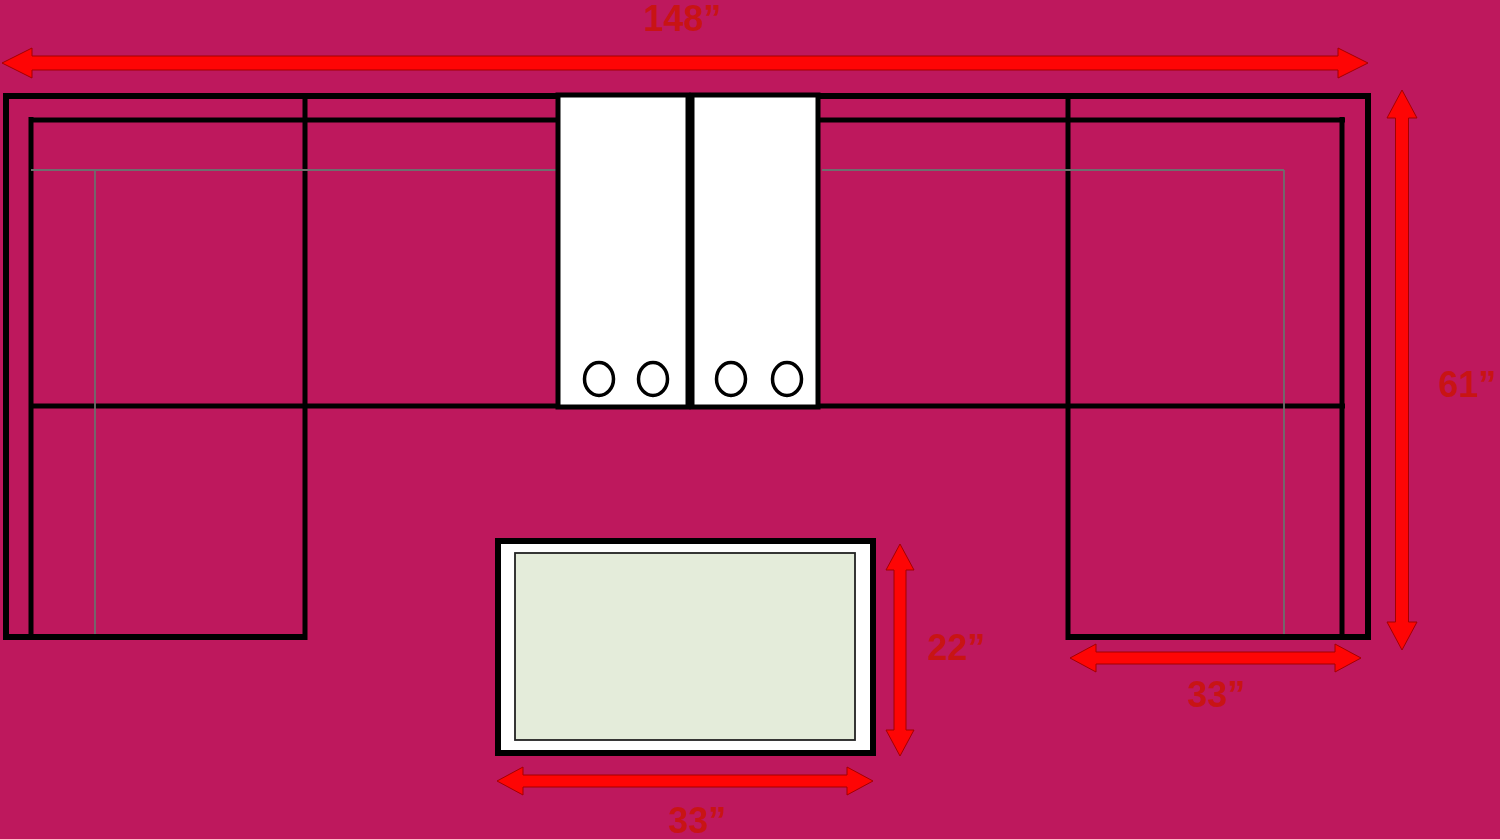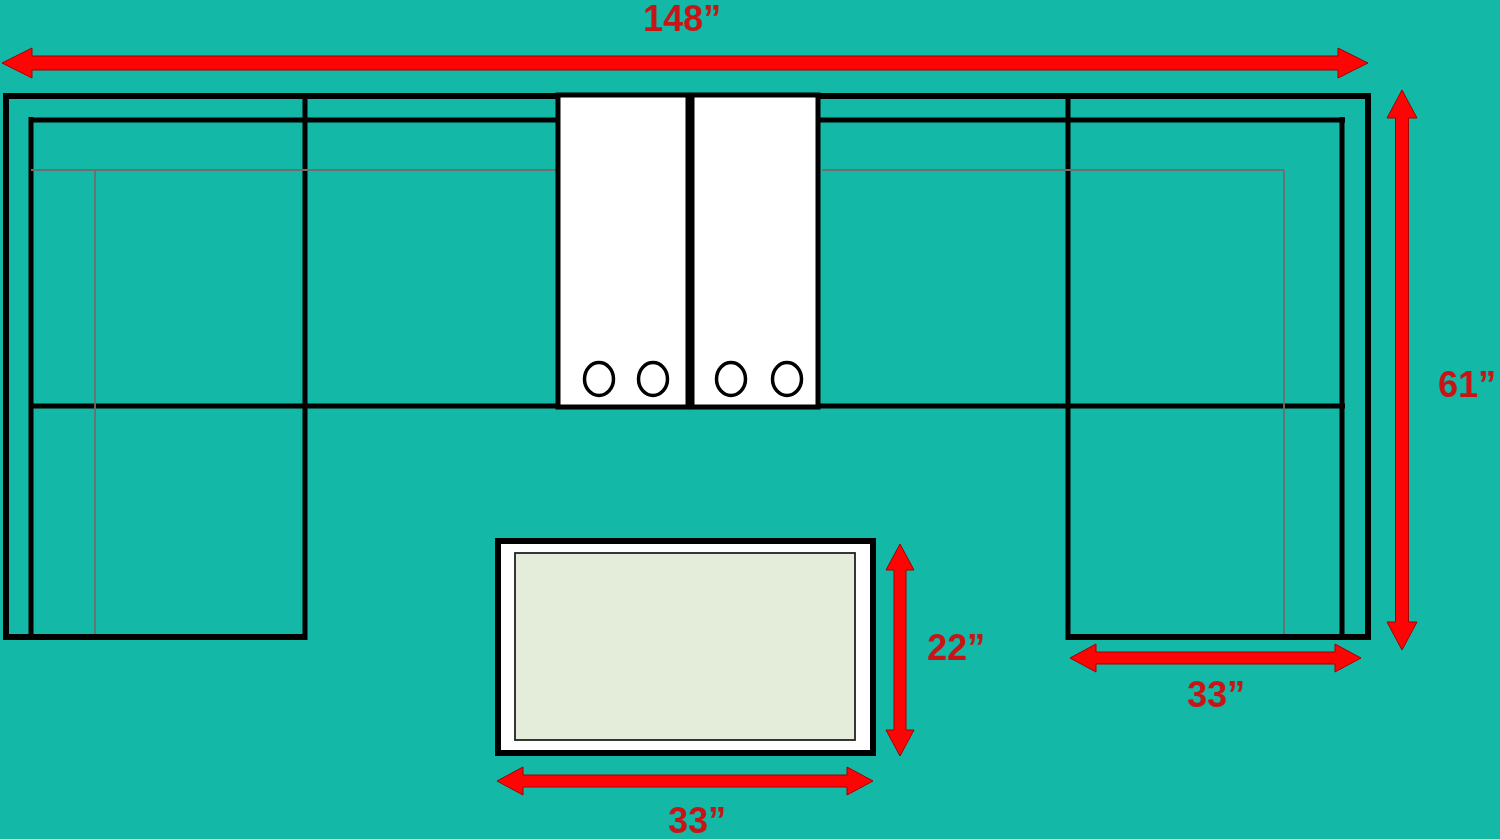--- a/index.html
+++ b/index.html
@@ -1,19 +1,19 @@
 <!DOCTYPE html>
 <html><head>
 <meta charset="utf-8">
 <style>
   html,body{margin:0;padding:0;background:#ffffff;}
   .stage{
     position:relative;
     width:1500px;height:839px;
-    background:#14b8a6;
+    background:#be185d;
     font-family:"Liberation Sans", sans-serif;
     overflow:hidden;
   }
   svg{display:block;}
   text.dim-label{
     font-family:"Liberation Sans", sans-serif;
     font-weight:bold;
     font-size:36px;
   }
 </style>

